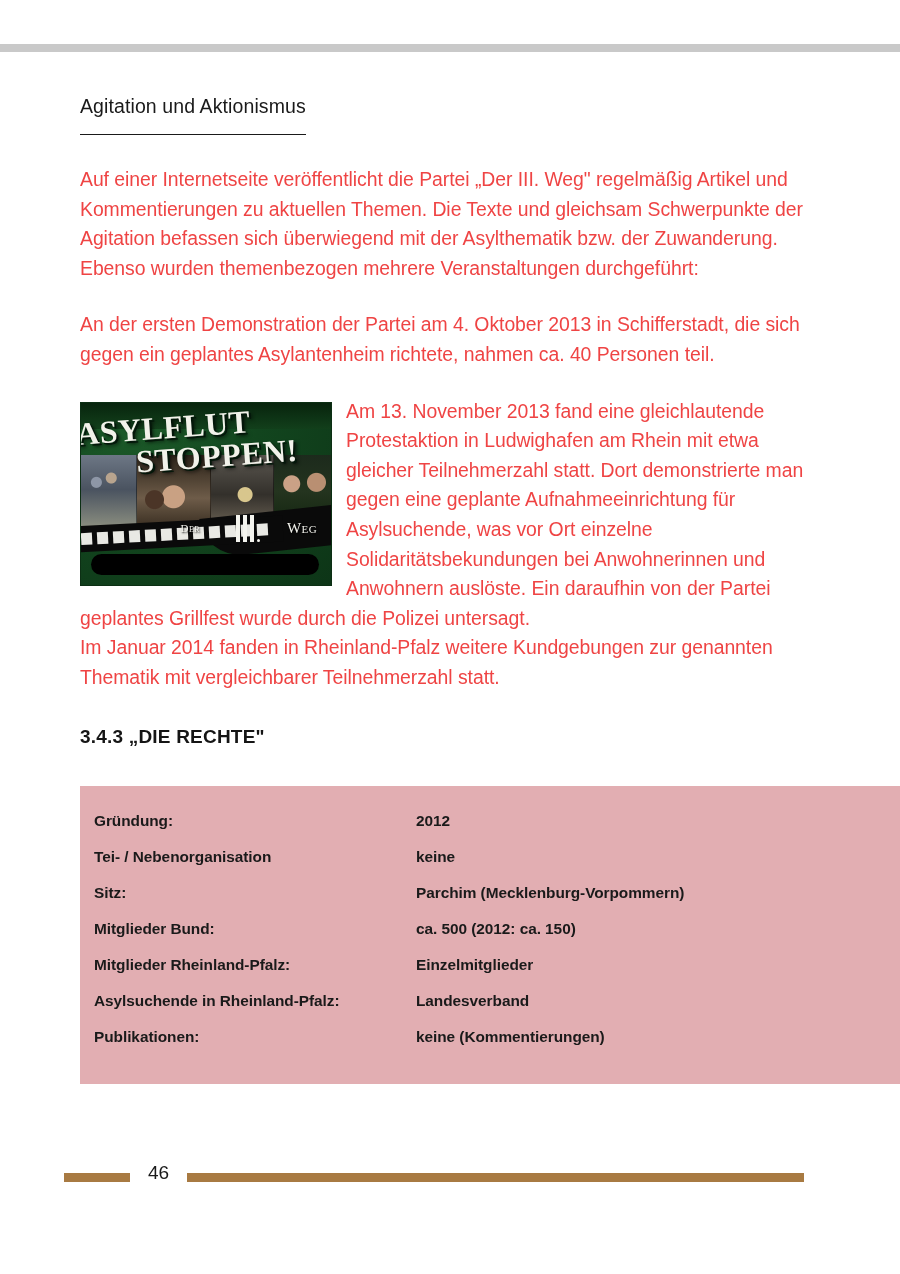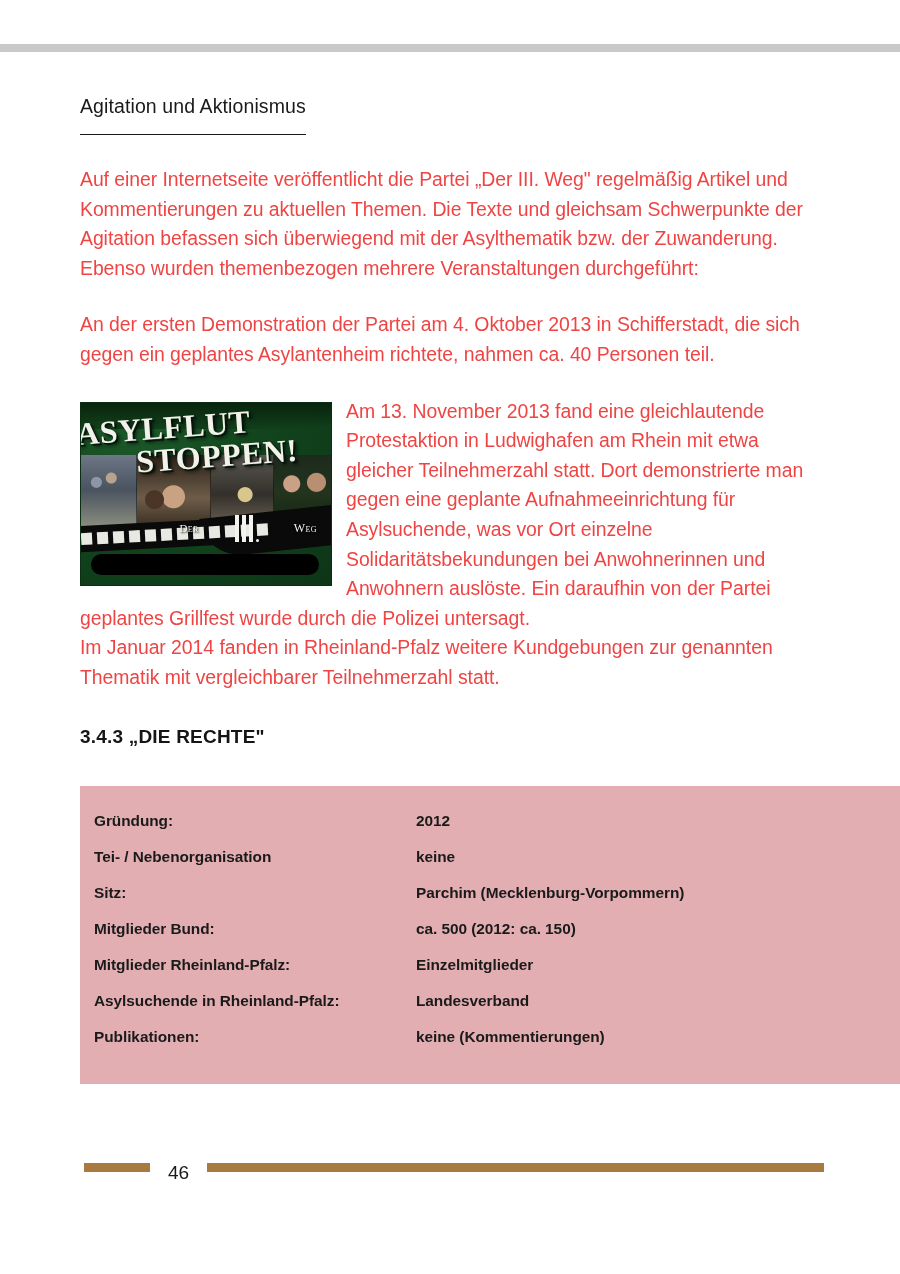--- a/index.html
+++ b/index.html
@@ -231,24 +231,23 @@
     content: "";
     position: absolute;
     right: -6px;
     bottom: 0;
     width: 3px;
     height: 3px;
     background: #f4f4ee;
     border-radius: 50%;
   }
   .poster-logo .weg {
-    font-size: 12px;
+    font-size: 15px;
     font-variant: small-caps;
     letter-spacing: .4px;
-    margin-left: 8px;
   }
 
   
   .info-table {
     margin-top: 38px;
     width: 856px;
     background: #e2aeb2;
     padding: 24px 0 20px 0;
     box-sizing: border-box;
   }
@@ -265,25 +264,25 @@
     line-height: 22px;
     color: #1a1a1a;
     letter-spacing: -.05px;
   }
   .info-label { width: 322px; flex: 0 0 322px; }
   .info-value { flex: 1 1 auto; }
 
   
   .footer {
     position: absolute;
-    left: 84px;
+    left: 64px;
     top: 1163px;
     width: 740px;
     display: flex;
-    align-items: flex-start;
+    align-items: flex-end;
   }
   .rule-short {
     width: 66px;
     height: 9px;
     background: #a87a42;
     flex: 0 0 auto;
   }
   .page-number {
     font-size: 19px;
     color: #1a1a1a;

